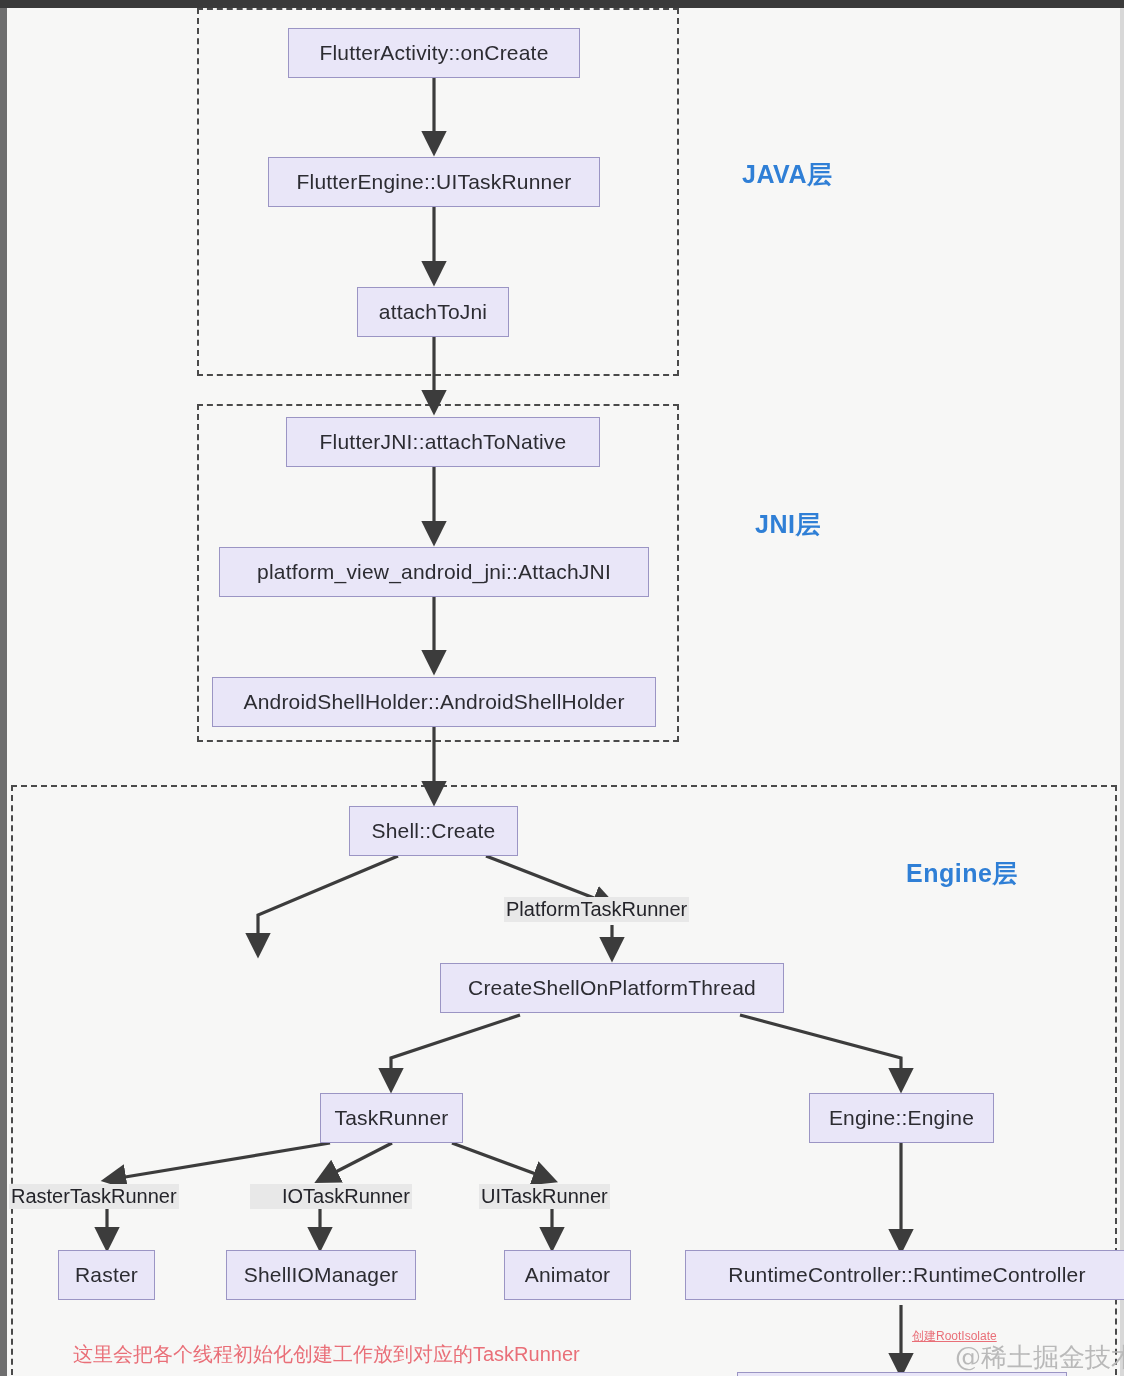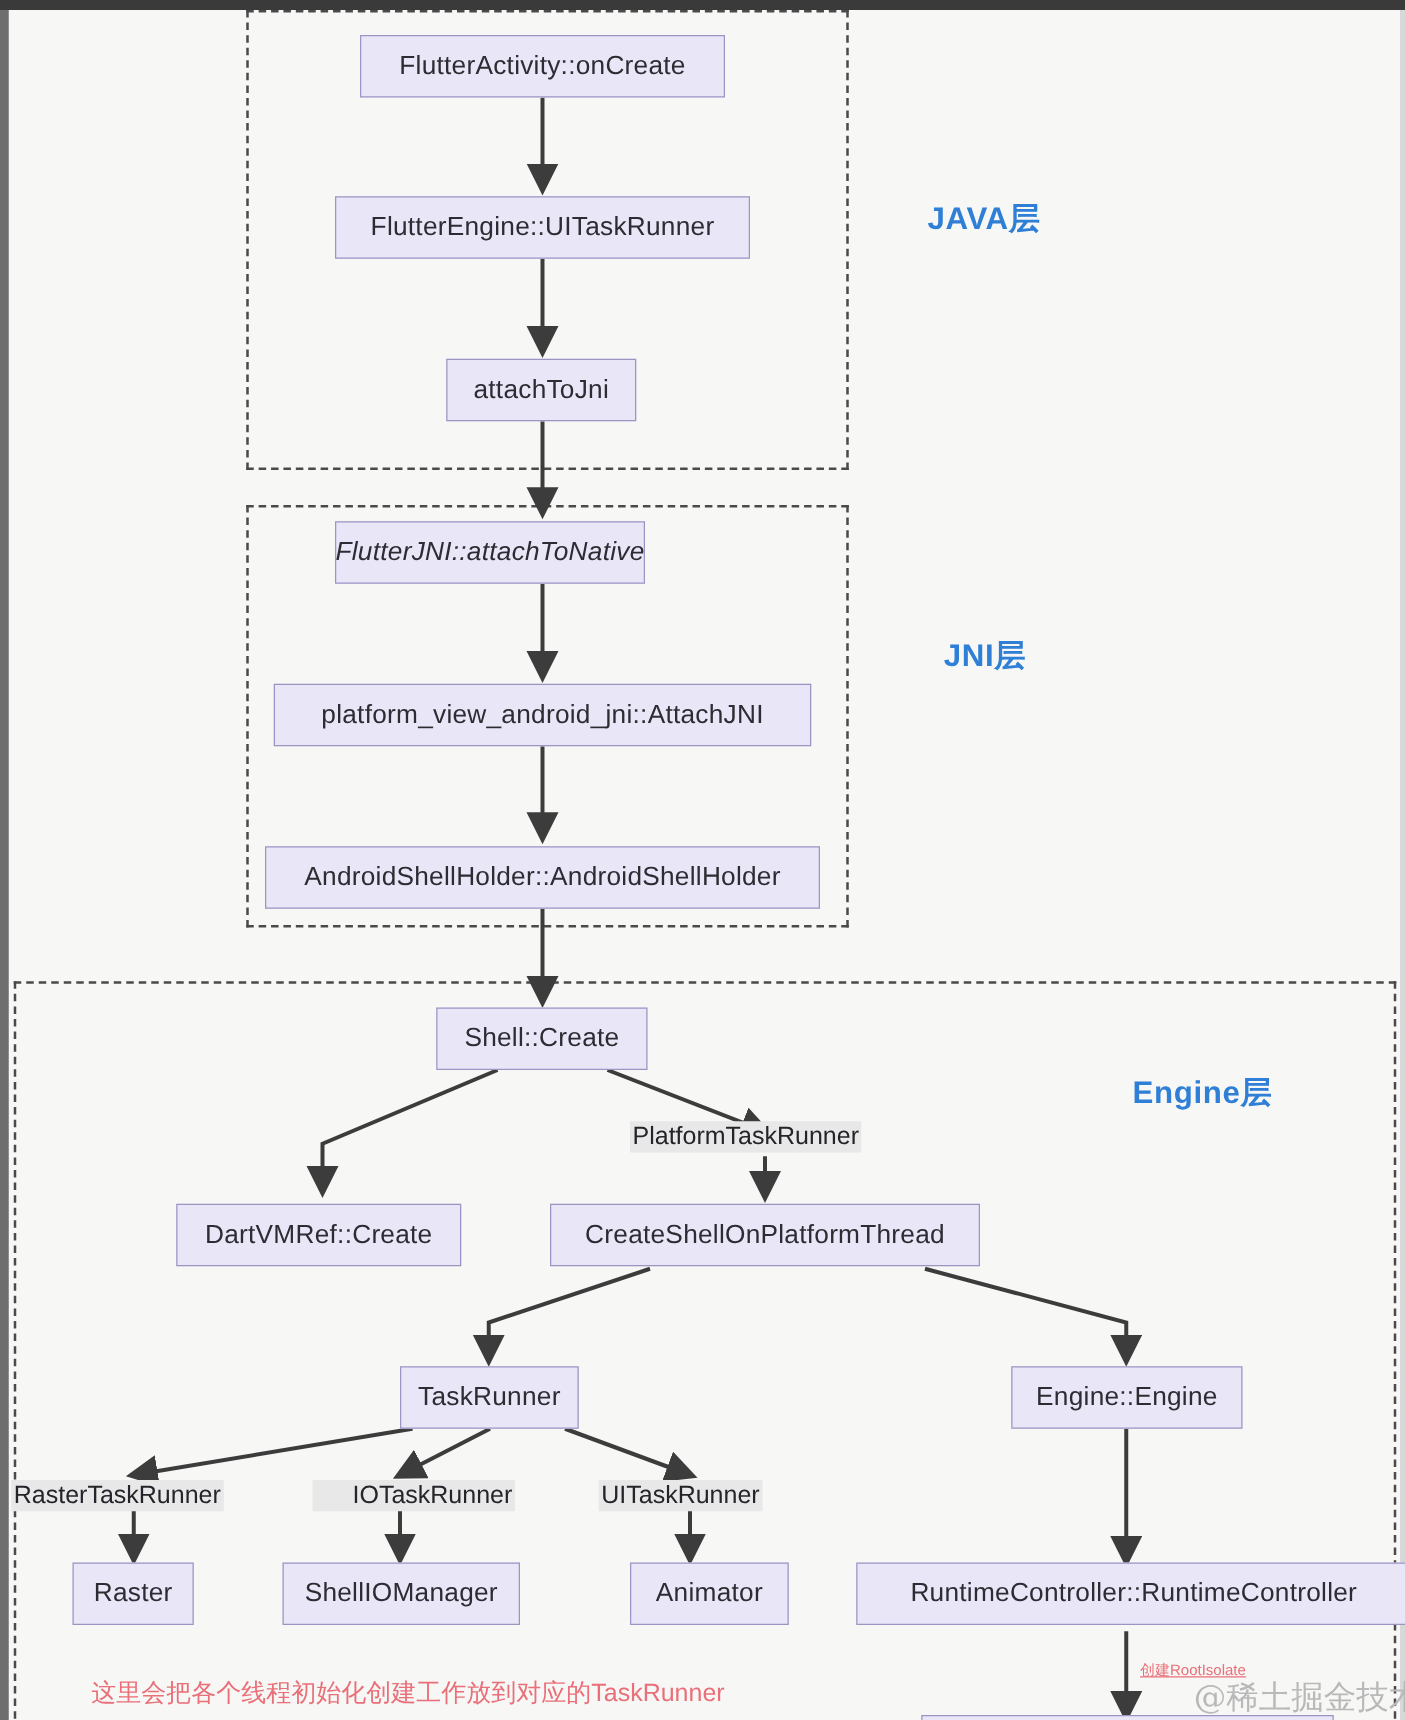--- a/index.html
+++ b/index.html
@@ -159,29 +159,28 @@
       <line x1="901" y1="1305" x2="901" y2="1372"></line>
     </g>
   </svg>
 
   <div class="node" style="left:288px; top:28px; width:292px; height:50px;">FlutterActivity::onCreate</div>
 
   <div class="node" style="left:268px; top:157px; width:332px; height:50px;">FlutterEngine::UITaskRunner</div>
 
   <div class="node" style="left:357px; top:287px; width:152px; height:50px;">attachToJni</div>
 
-  <div class="node" style="left:268px; top:417px; width:248px; height:50px;font-style:italic;">FlutterJNI::attachToNative</div>
+  <div class="node" style="left:286px; top:417px; width:314px; height:50px;">FlutterJNI::attachToNative</div>
 
   <div class="node" style="left:219px; top:547px; width:430px; height:50px;">platform_view_android_jni::AttachJNI</div>
 
   <div class="node" style="left:212px; top:677px; width:444px; height:50px;">AndroidShellHolder::AndroidShellHolder</div>
 
   <div class="node" style="left:349px; top:806px; width:169px; height:50px;">Shell::Create</div>
 
-  <div class="node" style="left:141px; top:963px; width:228px; height:50px;">DartVMRef::Create</div>
 
   <div class="node" style="left:440px; top:963px; width:344px; height:50px;">CreateShellOnPlatformThread</div>
 
   <div class="node" style="left:320px; top:1093px; width:143px; height:50px;">TaskRunner</div>
 
   <div class="node" style="left:809px; top:1093px; width:185px; height:50px;">Engine::Engine</div>
 
   <div class="node" style="left:58px; top:1250px; width:97px; height:50px;">Raster</div>
 
   <div class="node" style="left:226px; top:1250px; width:190px; height:50px;">ShellIOManager</div>

